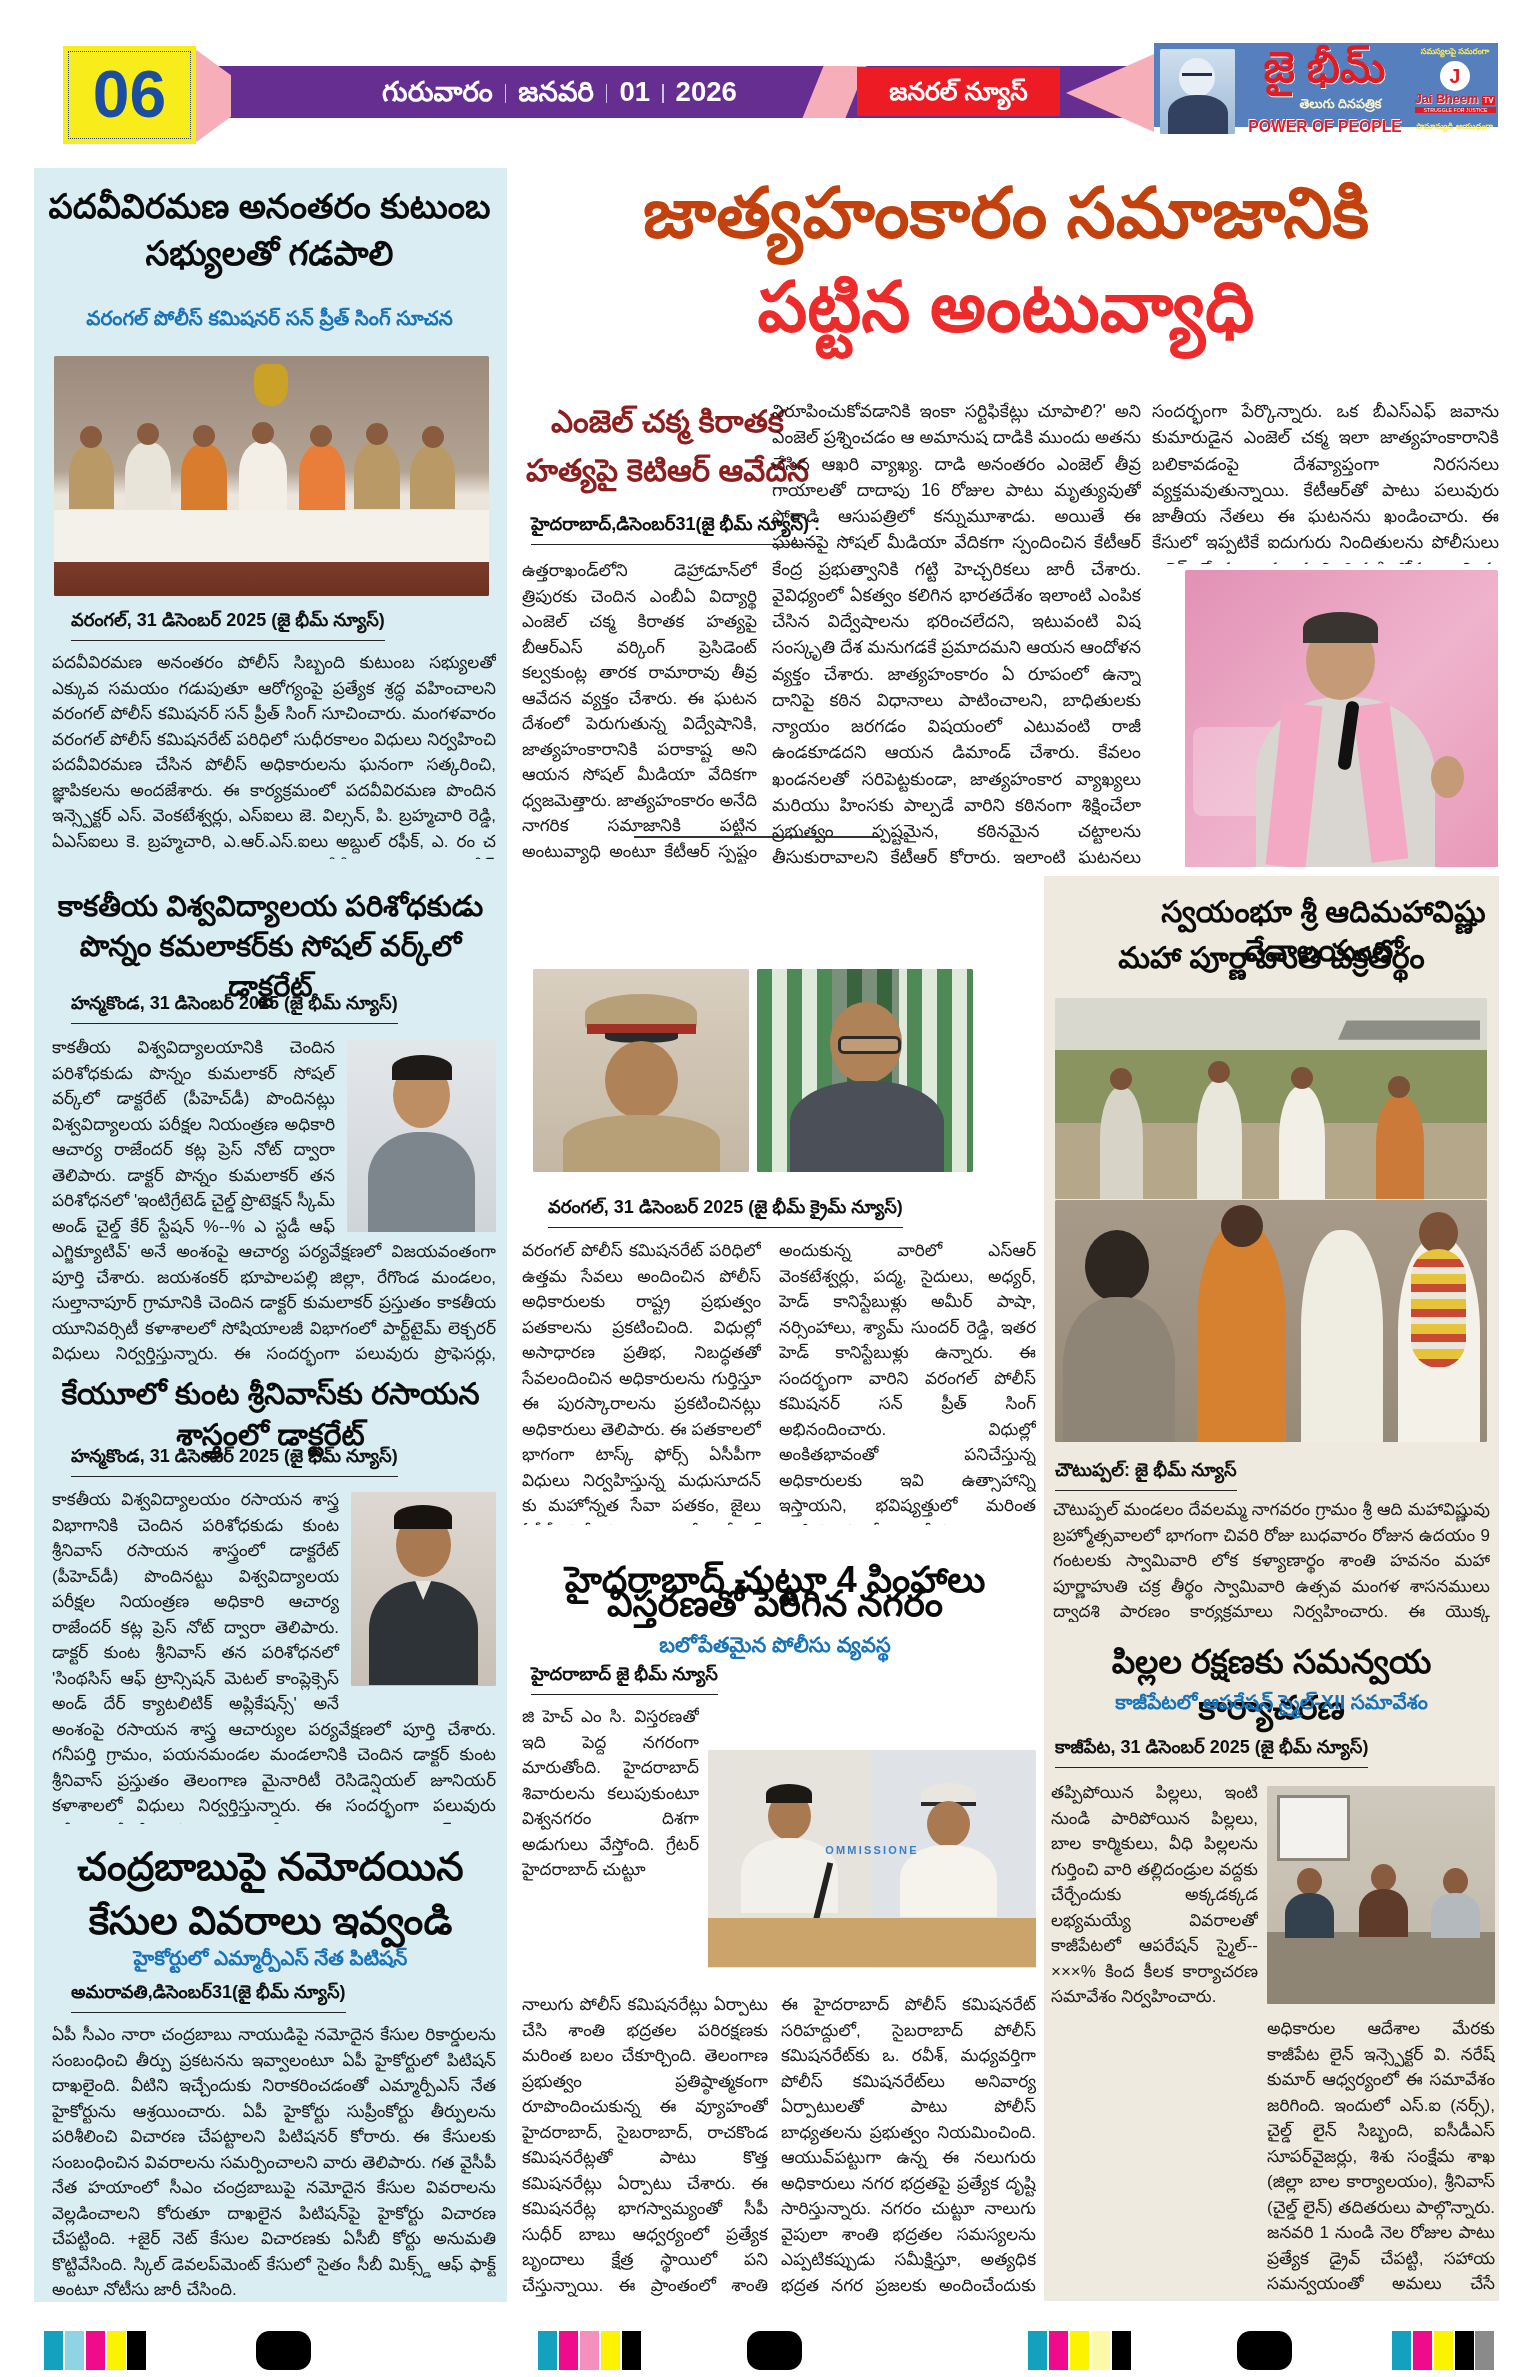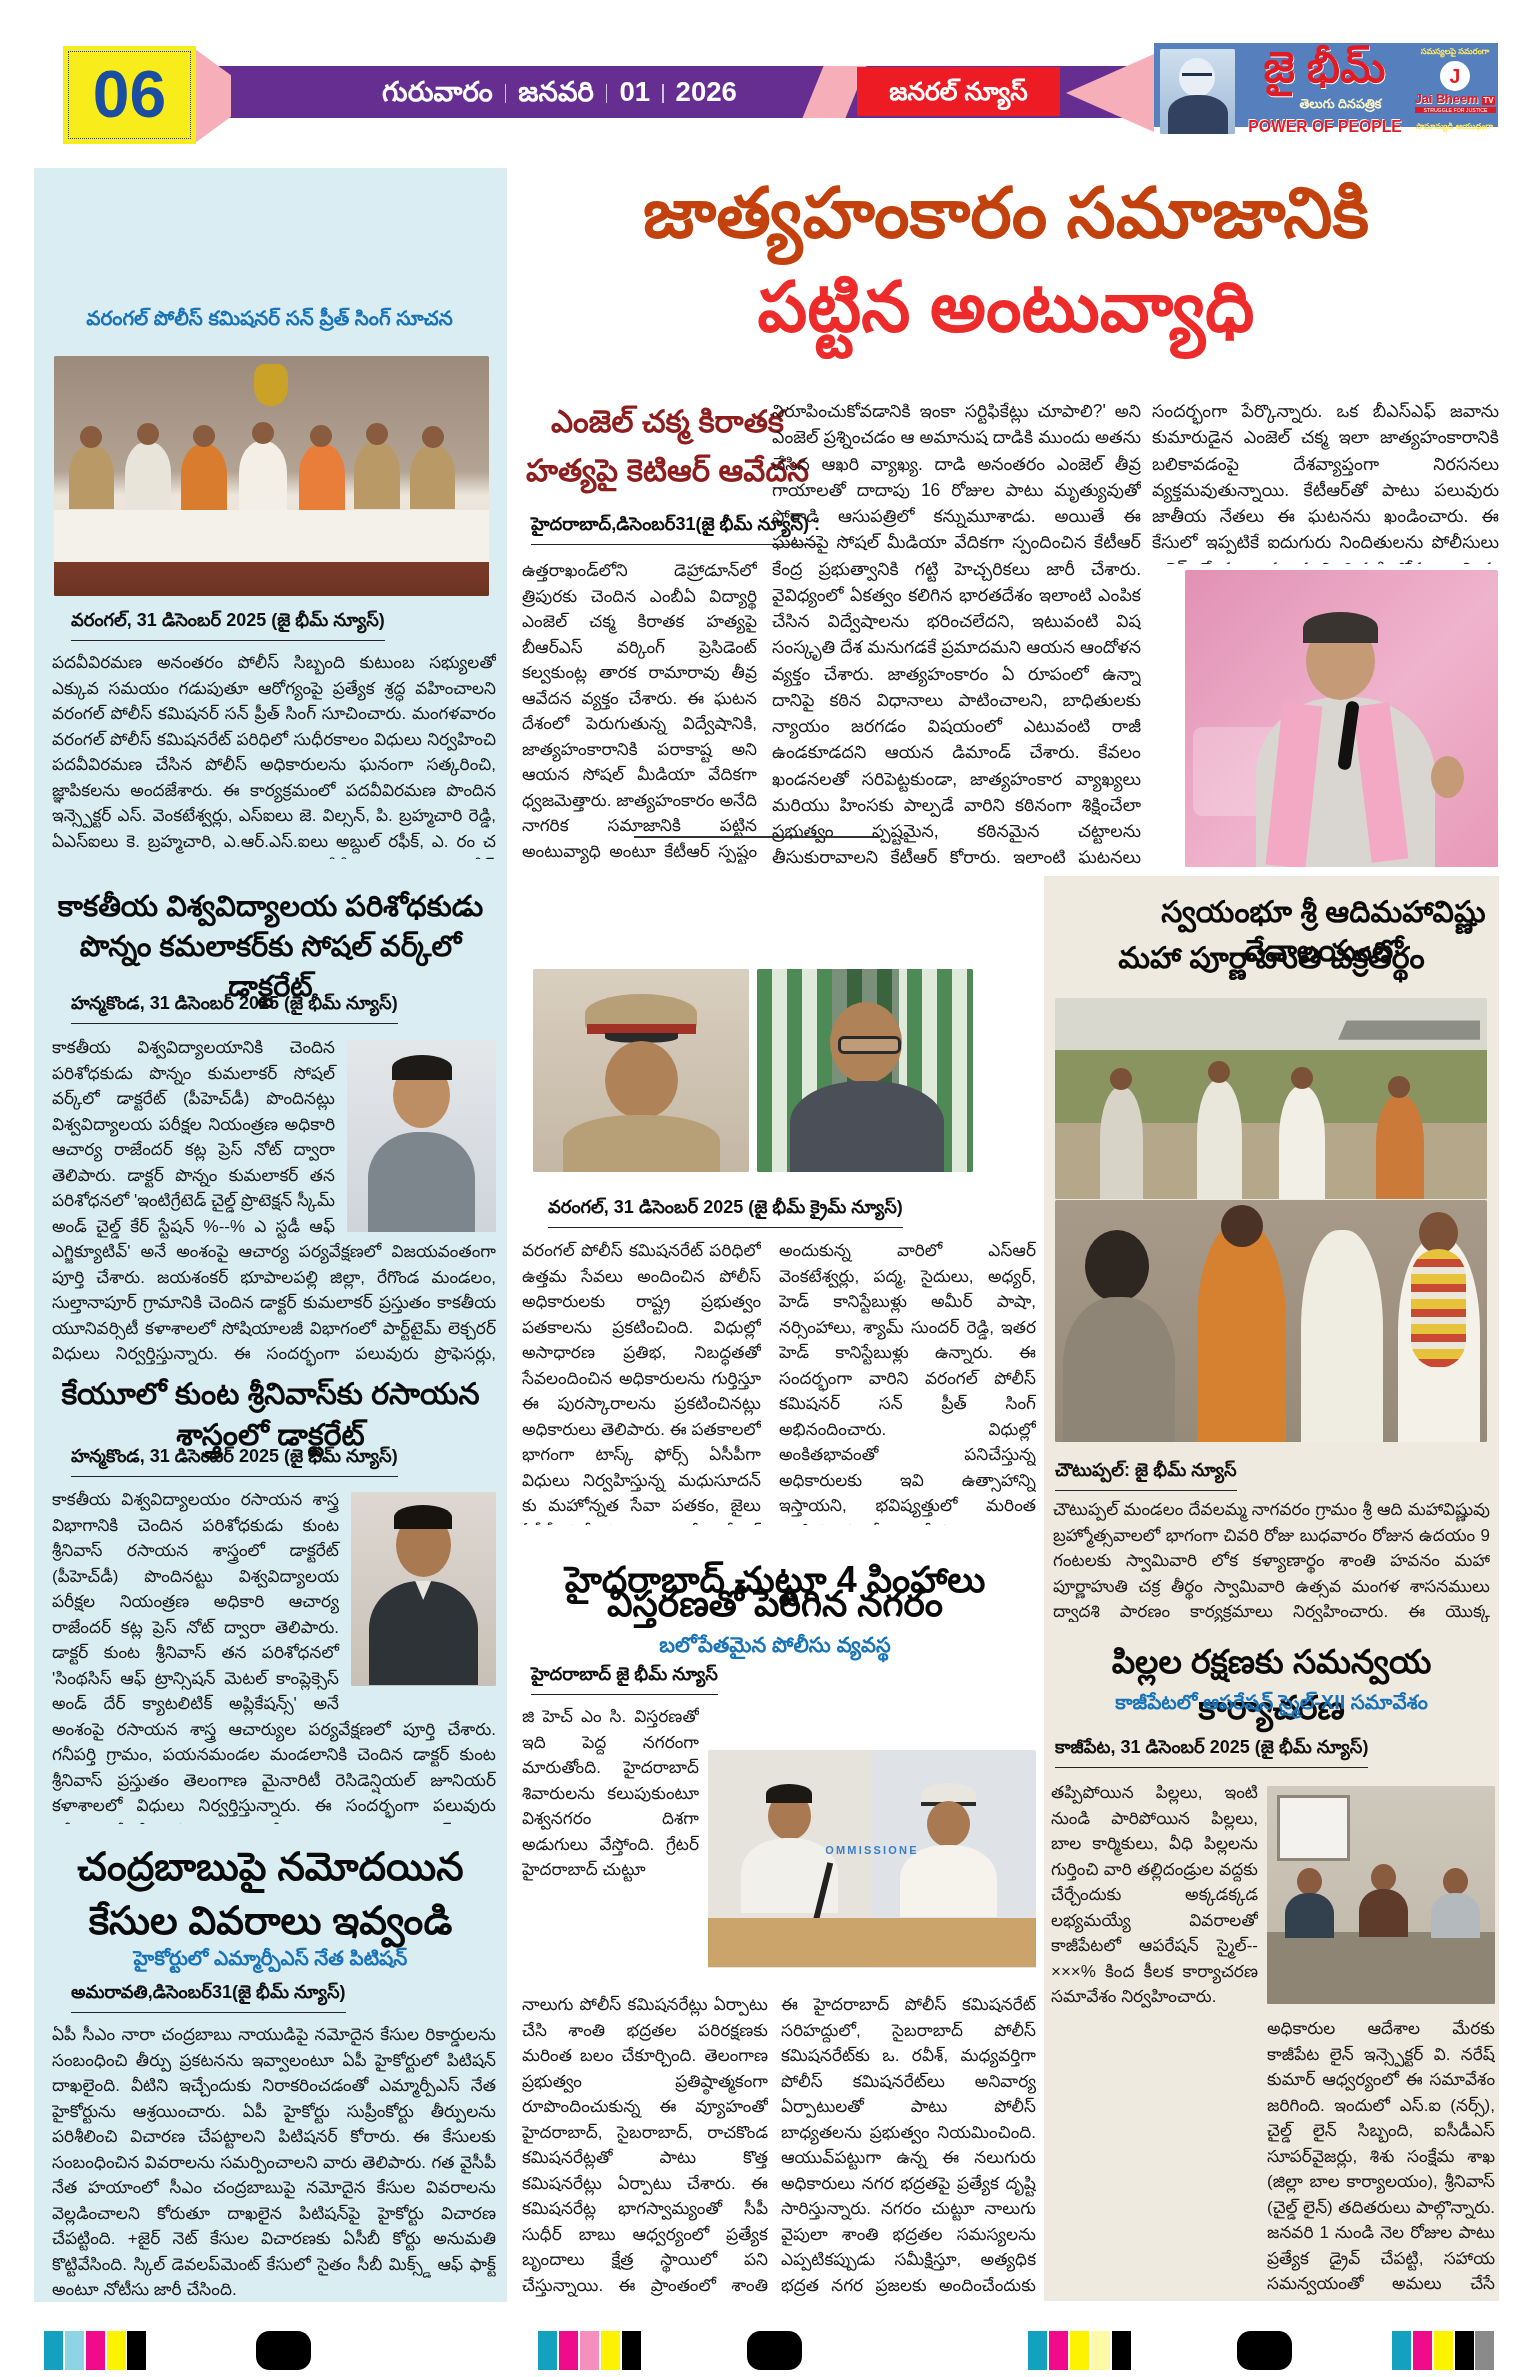--- a/index.html
+++ b/index.html
@@ -57,20 +57,21 @@
     <div class="abs c" style="left:258px;top:49px;width:86px;font-size:12.7px;font-weight:800;color:#e01b24;text-shadow:0.7px 0.7px 0 #fff;">
       <span>Jai Bheem</span>
       <span style="color:#fff;background:#e01b24;font-size:8.2px;padding:0 1.5px;text-shadow:none;">TV</span>
     </div>
     <div class="abs c" style="left:261px;top:64px;width:81px;font-size:5.2px;color:#fff;background:#e01b24;">STRUGGLE FOR JUSTICE</div>
     <div class="abs c" style="left:259px;top:79px;width:83px;font-size:8.2px;color:#ffe95e;font-weight:700;">సామాన్యుడి ఆయుధంగా</div>
   </div>
 
   <div class="abs" style="left:34px;top:168px;width:473px;height:2134px;background:#d9edf2;"></div>
 
+  <div class="abs hl c" style="left:46px;top:183px;width:447px;font-size:34px;">పదవీవిరమణ అనంతరం కుటుంబ సభ్యులతో గడపాలి</div>
   <div class="abs sub c" style="left:46px;top:307px;width:447px;font-size:20px;">వరంగల్ పోలీస్ కమిషనర్ సన్ ప్రీత్ సింగ్ సూచన</div>
   <div class="photo" style="left:54px;top:356px;width:435px;height:240px;background:linear-gradient(180deg,#9c8b7d 0%,#b3a393 48%,#ece6dd 58%,#e6dfd4 80%,#7a3b28 86%,#6b3322 100%);">
     <div class="head" style="left:200px;top:7.5px;width:34px;height:42px;background:#c9a227;border-radius:30% 30% 45% 45%;"></div>
     <div class="torso" style="left:15px;top:89px;width:45px;height:64px;background:#b99a66;"></div>
     <div class="head" style="left:26px;top:70px;width:22.4px;height:22.4px;background:#8a5c3f;"></div>
     <div class="torso" style="left:71px;top:86px;width:46px;height:67px;background:#e8e4da;"></div>
     <div class="head" style="left:83px;top:67px;width:22.4px;height:22.4px;background:#8a5c3f;"></div>
     <div class="torso" style="left:127px;top:88px;width:46px;height:66px;background:#d97c2e;"></div>
     <div class="head" style="left:139px;top:69px;width:22.4px;height:22.4px;background:#8a5c3f;"></div>
     <div class="torso" style="left:185px;top:85px;width:48px;height:69px;background:#f3efe6;"></div>

